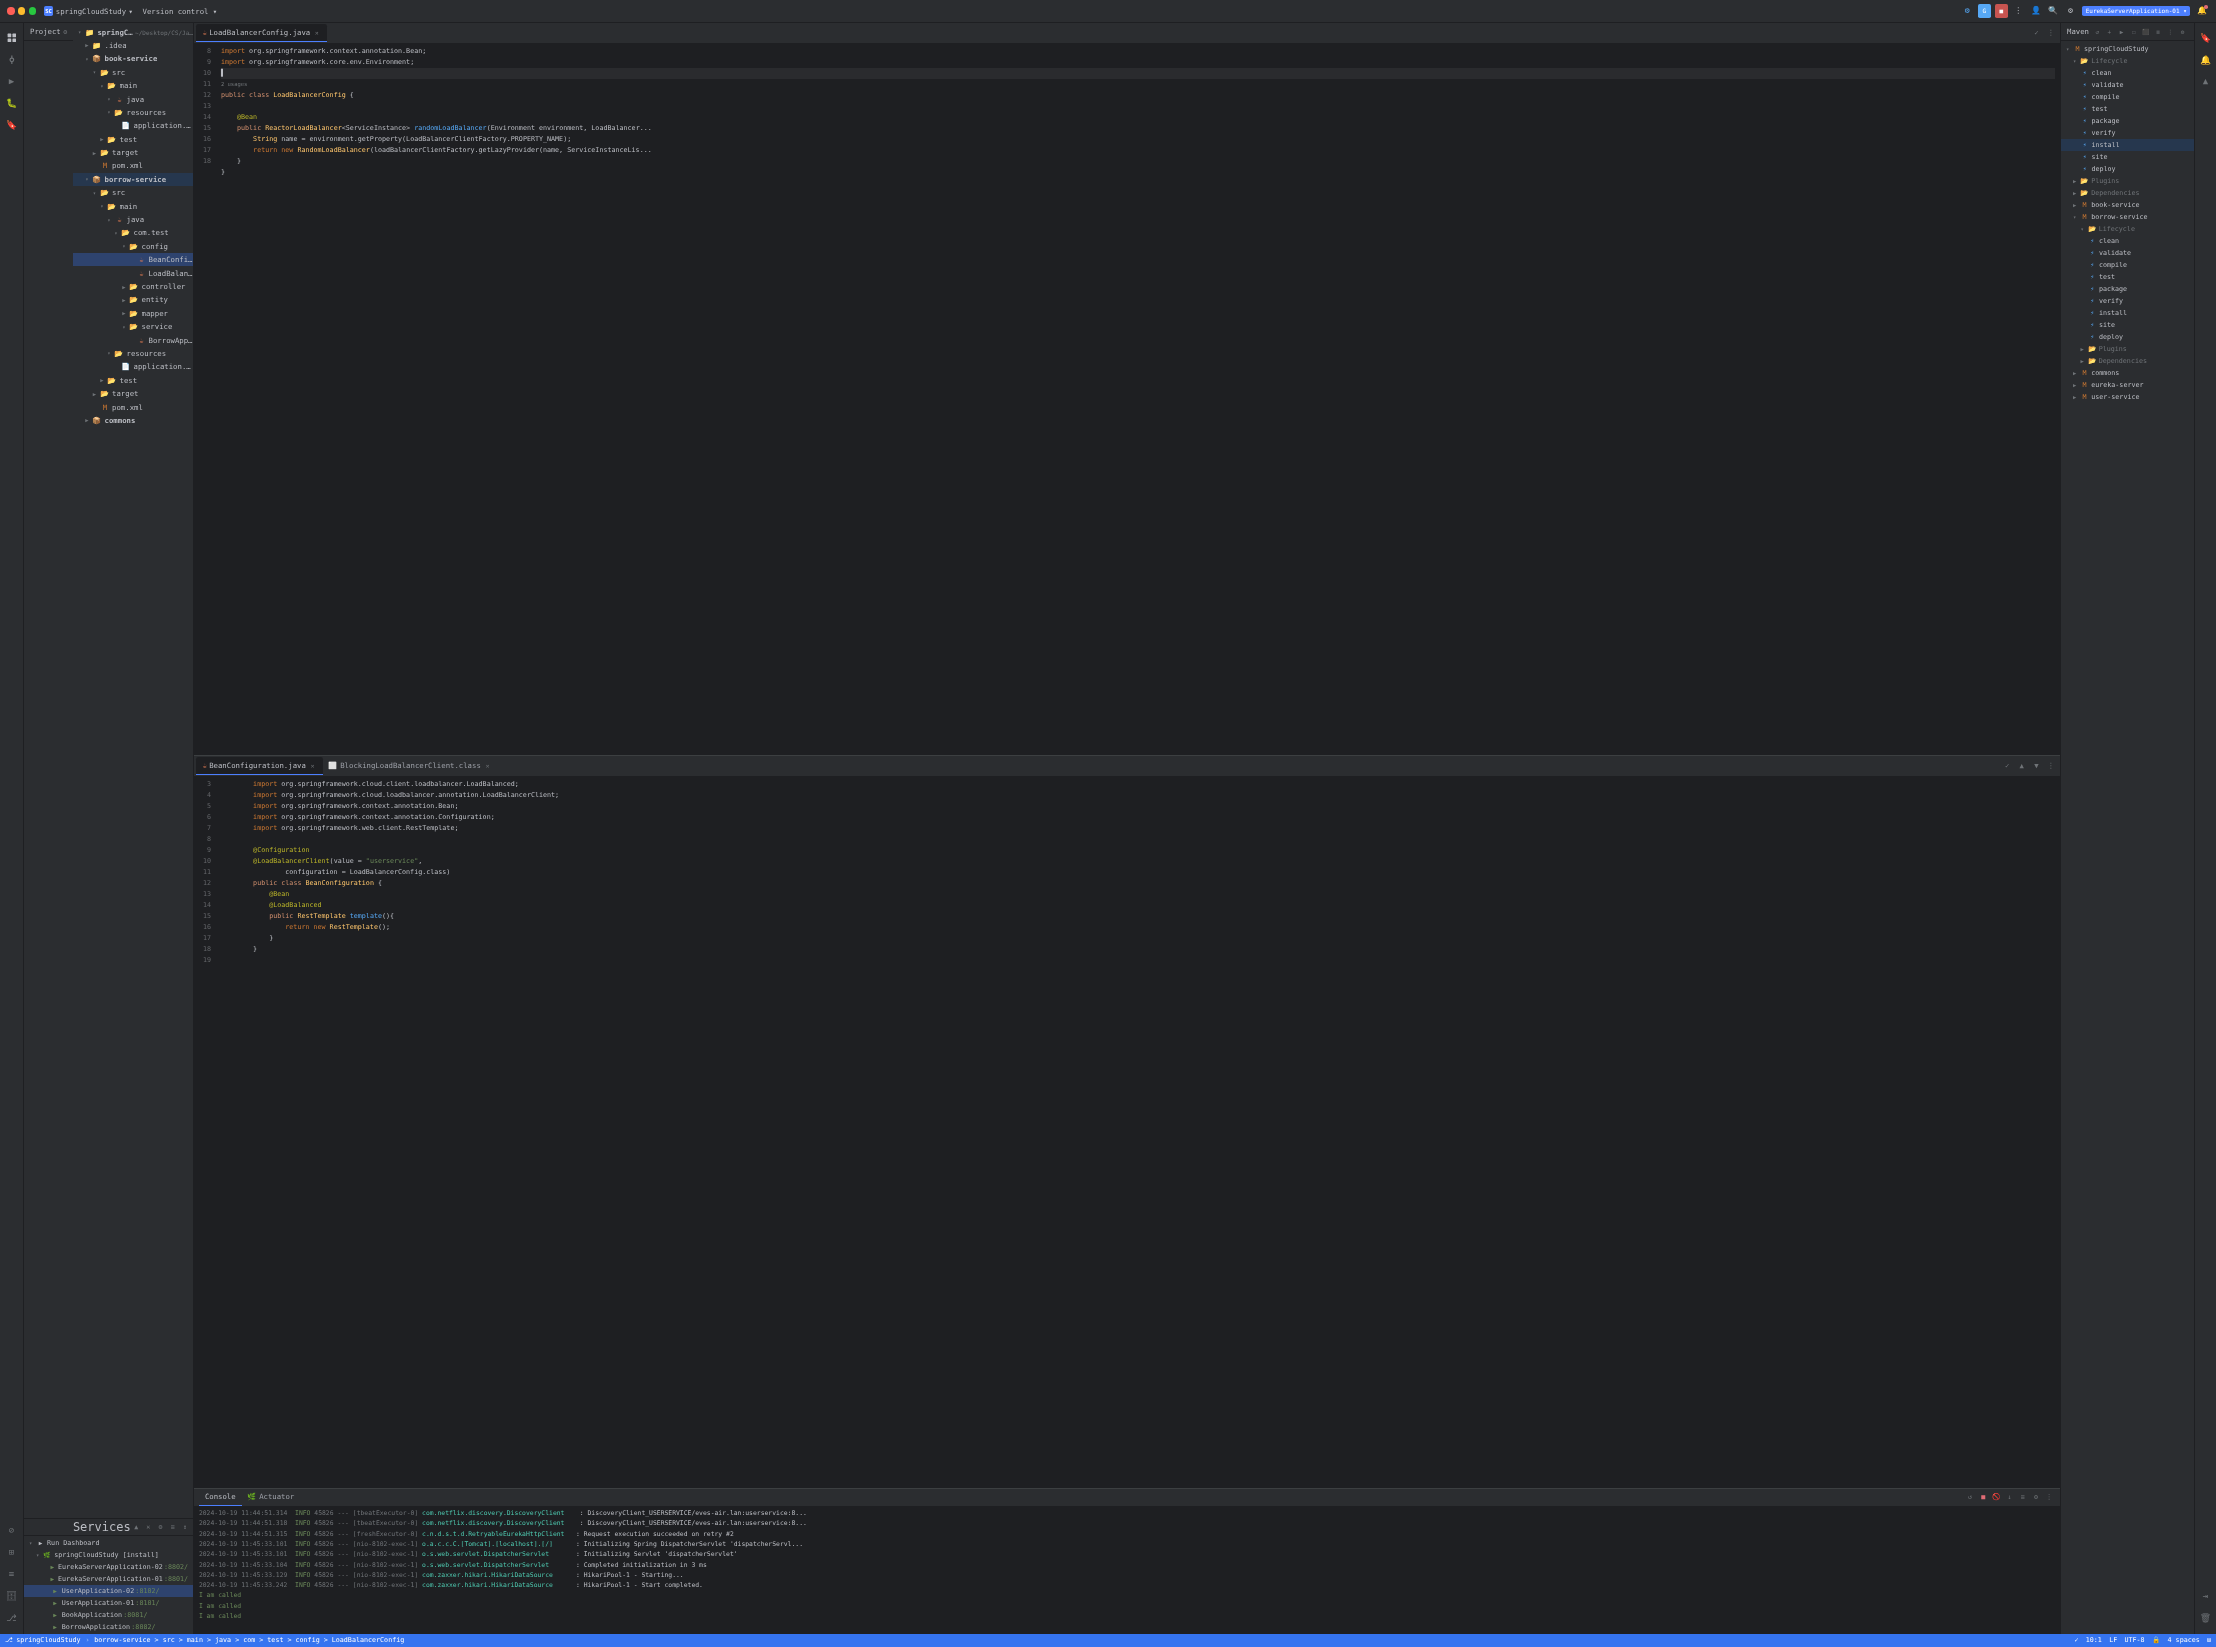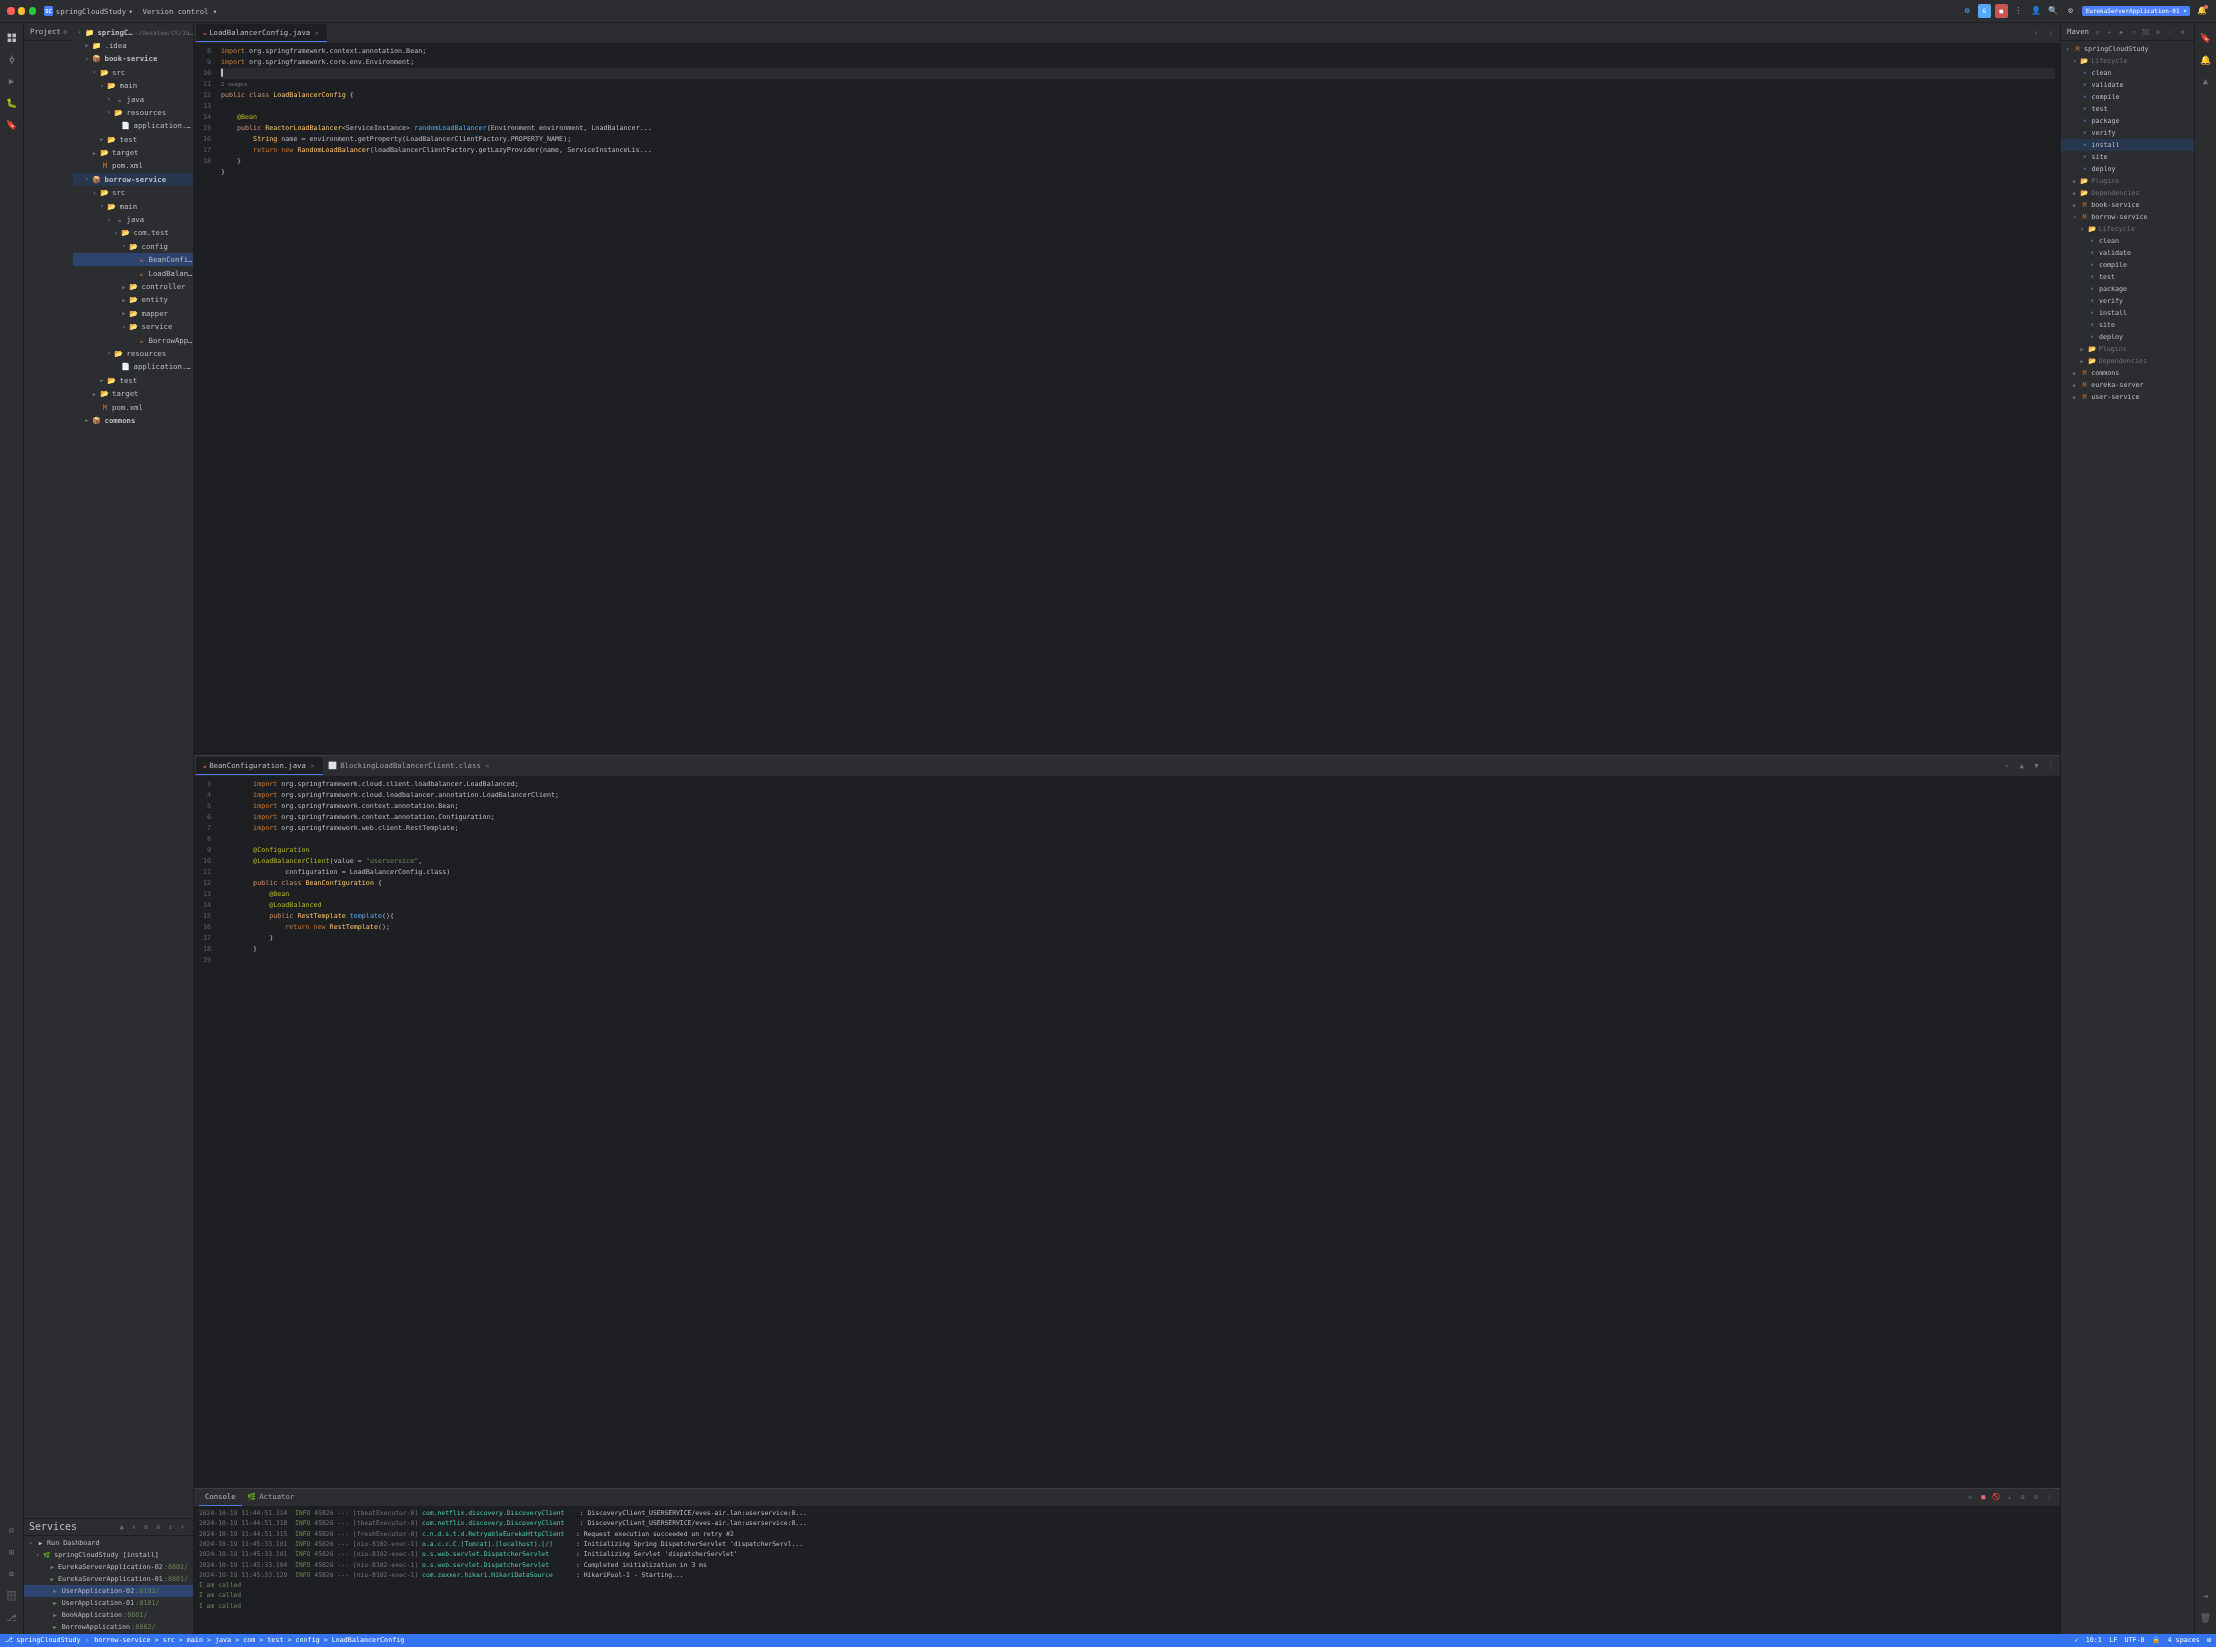--- a/index.html
+++ b/index.html
@@ -199,24 +199,25 @@
       flex-direction: column;
     }
     .services-header {
       display: flex;
       align-items: center;
       padding: 2.4px 4.9px;
       border-bottom: 0.6px solid #1e1f22;
       height: 17px;
     }
     .services-title {
-      font-size: 10px;
+      font-size: 12px;
       color: #bcbec4;
       font-weight: 500;
       flex: 1;
+      margin-left: 44px;
     }
     .services-toolbar {
       display: flex;
       gap: 1.2px;
       align-items: center;
     }
     .svc-btn {
       width: 11px; height: 11px;
       display: flex; align-items: center; justify-content: center;
       border-radius: 1.2px;
@@ -995,20 +996,21 @@
           </div>
         </div>
         <div class="console-output">
           <div class="log-line"><span class="log-date">2024-10-19 11:44:51.314 </span><span class="log-info"> INFO </span><span class="log-date">45826 --- </span><span class="log-thread">[tbeatExecutor-0] </span><span class="log-class">com.netflix.discovery.DiscoveryClient    </span><span class="log-msg">: DiscoveryClient_USERSERVICE/eves-air.lan:userservice:8...</span></div>
           <div class="log-line"><span class="log-date">2024-10-19 11:44:51.318 </span><span class="log-info"> INFO </span><span class="log-date">45826 --- </span><span class="log-thread">[tbeatExecutor-0] </span><span class="log-class">com.netflix.discovery.DiscoveryClient    </span><span class="log-msg">: DiscoveryClient_USERSERVICE/eves-air.lan:userservice:8...</span></div>
           <div class="log-line"><span class="log-date">2024-10-19 11:44:51.315 </span><span class="log-info"> INFO </span><span class="log-date">45826 --- </span><span class="log-thread">[freshExecutor-0] </span><span class="log-class">c.n.d.s.t.d.RetryableEurekaHttpClient   </span><span class="log-msg">: Request execution succeeded on retry #2</span></div>
           <div class="log-line"><span class="log-date">2024-10-19 11:45:33.101 </span><span class="log-info"> INFO </span><span class="log-date">45826 --- </span><span class="log-thread">[nio-8102-exec-1] </span><span class="log-class">o.a.c.c.C.[Tomcat].[localhost].[/]      </span><span class="log-msg">: Initializing Spring DispatcherServlet 'dispatcherServl...</span></div>
           <div class="log-line"><span class="log-date">2024-10-19 11:45:33.101 </span><span class="log-info"> INFO </span><span class="log-date">45826 --- </span><span class="log-thread">[nio-8102-exec-1] </span><span class="log-class">o.s.web.servlet.DispatcherServlet       </span><span class="log-msg">: Initializing Servlet 'dispatcherServlet'</span></div>
           <div class="log-line"><span class="log-date">2024-10-19 11:45:33.104 </span><span class="log-info"> INFO </span><span class="log-date">45826 --- </span><span class="log-thread">[nio-8102-exec-1] </span><span class="log-class">o.s.web.servlet.DispatcherServlet       </span><span class="log-msg">: Completed initialization in 3 ms</span></div>
           <div class="log-line"><span class="log-date">2024-10-19 11:45:33.129 </span><span class="log-info"> INFO </span><span class="log-date">45826 --- </span><span class="log-thread">[nio-8102-exec-1] </span><span class="log-class">com.zaxxer.hikari.HikariDataSource      </span><span class="log-msg">: HikariPool-1 - Starting...</span></div>
+          <div class="log-line"><span class="log-date">2024-10-19 11:45:33.242 </span><span class="log-info"> INFO </span><span class="log-date">45826 --- </span><span class="log-thread">[nio-8102-exec-1] </span><span class="log-class">com.zaxxer.hikari.HikariDataSource      </span><span class="log-msg">: HikariPool-1 - Start completed.</span></div>
           <div class="log-line log-special">I am called</div>
           <div class="log-line log-special">I am called</div>
           <div class="log-line log-special">I am called</div>
         </div>
       </div>
     </div>
   </div>
 
   <div id="maven-panel">
     <div class="maven-header">

